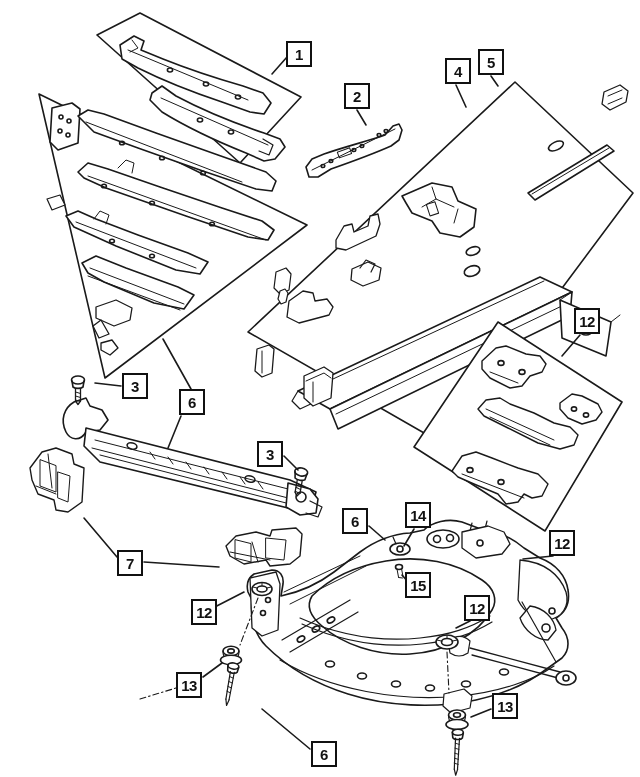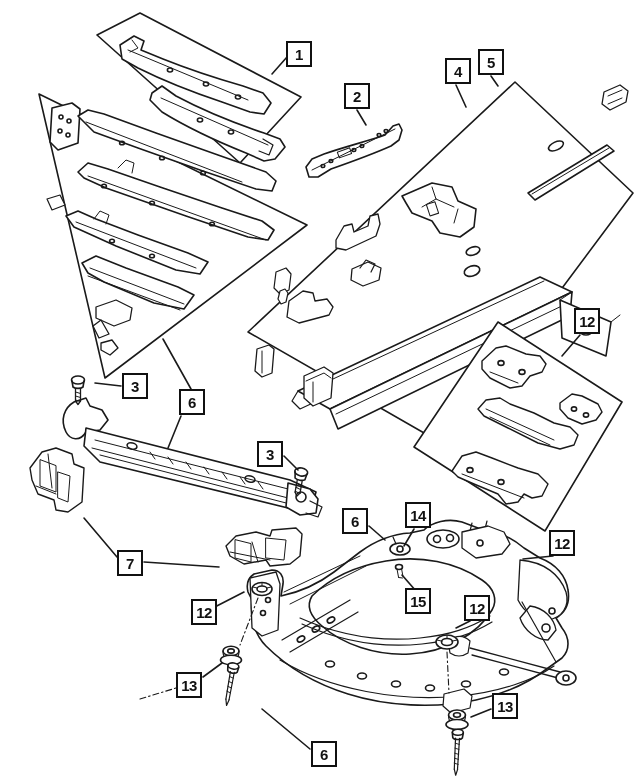--- a/index.html
+++ b/index.html
@@ -326,20 +326,20 @@
 <div class="callout" style="left:445px;top:58px">4</div>
 <div class="callout" style="left:478px;top:49px">5</div>
 <div class="callout" style="left:122px;top:373px">3</div>
 <div class="callout" style="left:179px;top:389px">6</div>
 <div class="callout" style="left:257px;top:441px">3</div>
 <div class="callout" style="left:117px;top:550px">7</div>
 <div class="callout" style="left:574px;top:308px">12</div>
 <div class="callout" style="left:549px;top:530px">12</div>
 <div class="callout" style="left:342px;top:508px">6</div>
 <div class="callout" style="left:405px;top:502px">14</div>
-<div class="callout" style="left:405px;top:588px">15</div>
+<div class="callout" style="left:405px;top:572px">15</div>
 <div class="callout" style="left:191px;top:599px">12</div>
 <div class="callout" style="left:464px;top:595px">12</div>
 <div class="callout" style="left:176px;top:672px">13</div>
 <div class="callout" style="left:492px;top:693px">13</div>
 <div class="callout" style="left:311px;top:741px">6</div>
 
 </div>
 
 </body></html>

